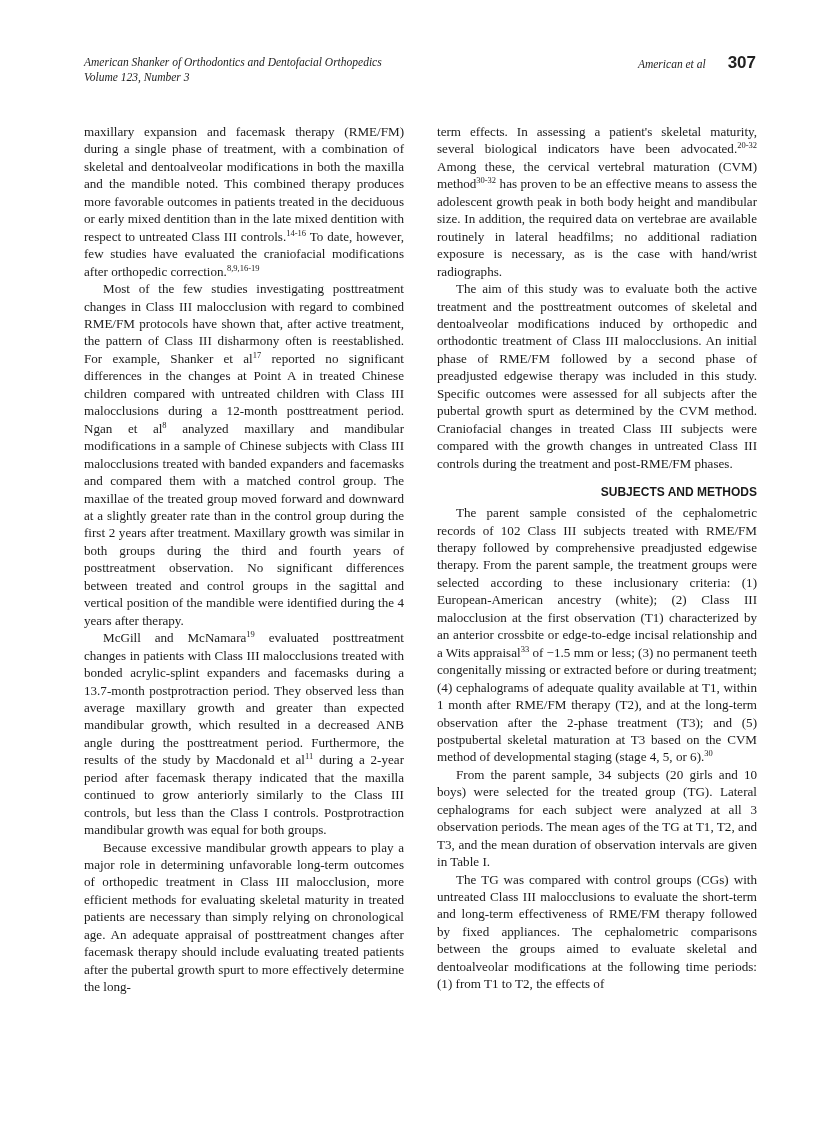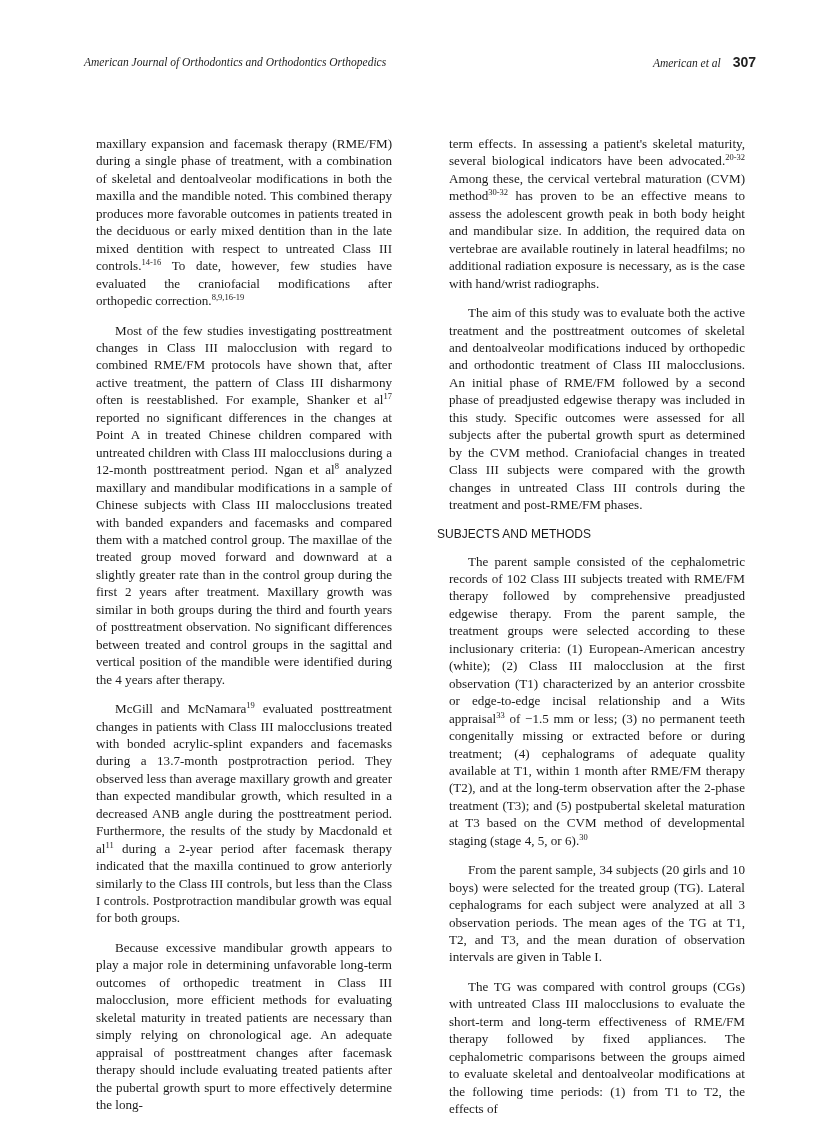--- a/index.html
+++ b/index.html
@@ -1,34 +1,35 @@
 <!DOCTYPE html>
 <html><head>
 <meta charset="utf-8">
 <style>
   html, body { margin: 0; padding: 0; background: #ffffff; }
   body { width: 838px; height: 1122px; position: relative; overflow: hidden; color: #1a1a1a; }
   .header { position: absolute; left: 84px; top: 55px; width: 672px; font-family: "Liberation Serif", serif; font-style: italic; font-size: 11.5px; line-height: 15px; color: #222; }
   .header-left { position: absolute; left: 0; top: 0; }
   .header-right { position: absolute; right: 0; top: 0; white-space: nowrap; }
-  .page-num { font-family: "Liberation Sans", sans-serif; font-style: normal; font-weight: bold; font-size: 14px; margin-left: 12px; }
+  .page-num { font-family: "Liberation Sans", sans-serif; font-style: normal; font-weight: bold; font-size: 17px; margin-left: 22px; }
   .col { position: absolute; top: 123px; width: 320px; font-family: "Liberation Serif", serif; font-size: 13.1px; line-height: 17.45px; text-align: justify; color: #1a1a1a; }
   .col-left { left: 84px; }
   .col-right { left: 437px; }
-  .col p { margin: 12px; }
+  .col p { margin: 0; }
   .col p.indent { text-indent: 19px; }
   sup { font-size: 8.5px; line-height: 0; vertical-align: 5px; }
-  h2.section-heading { font-family: "Liberation Sans", sans-serif; font-weight: normal; font-size: 12px; letter-spacing: 0; margin: 13px 0 5px 0; line-height: 14px; text-align: left; color: #1a1a1a; }
+  h2.section-heading { font-family: "Liberation Sans", sans-serif; font-weight: bold; font-size: 12px; letter-spacing: 0; margin: 13px 0 5px 0; line-height: 14px; text-align: right; color: #1a1a1a; }
 </style>
 </head>
 <body>
 
 <div class="header">
   <div class="header-left">
-    <div>American Journal of Orthodontics and Orthodontics Orthopedics</div>
+    <div>American Shanker of Orthodontics and Dentofacial Orthopedics</div>
+    <div>Volume 123, Number 3</div>
   </div>
   <div class="header-right">
     <span>American et al</span><span class="page-num">307</span>
   </div>
 </div>
 
 <div class="col col-left">
   <p><span>maxillary expansion and facemask therapy (RME/FM) during a single phase of treatment, with a combination of skeletal and dentoalveolar modifications in both the maxilla and the mandible noted. This combined therapy produces more favorable outcomes in patients treated in the deciduous or early mixed dentition than in the late mixed dentition with respect to untreated Class III controls.</span><sup>14-16</sup><span> To date, however, few studies have evaluated the craniofacial modifications after orthopedic correction.</span><sup>8,9,16-19</sup></p>
   <p class="indent"><span>Most of the few studies investigating posttreatment changes in Class III malocclusion with regard to combined RME/FM protocols have shown that, after active treatment, the pattern of Class III disharmony often is reestablished. For example, Shanker et al</span><sup>17</sup><span> reported no significant differences in the changes at Point A in treated Chinese children compared with untreated children with Class III malocclusions during a 12-month posttreatment period. Ngan et al</span><sup>8</sup><span> analyzed maxillary and mandibular modifications in a sample of Chinese subjects with Class III malocclusions treated with banded expanders and facemasks and compared them with a matched control group. The maxillae of the treated group moved forward and downward at a slightly greater rate than in the control group during the first 2 years after treatment. Maxillary growth was similar in both groups during the third and fourth years of posttreatment observation. No significant differences between treated and control groups in the sagittal and vertical position of the mandible were identified during the 4 years after therapy.</span></p>
   <p class="indent"><span>McGill and McNamara</span><sup>19</sup><span> evaluated posttreatment changes in patients with Class III malocclusions treated with bonded acrylic-splint expanders and facemasks during a 13.7-month postprotraction period. They observed less than average maxillary growth and greater than expected mandibular growth, which resulted in a decreased ANB angle during the posttreatment period. Furthermore, the results of the study by Macdonald et al</span><sup>11</sup><span> during a 2-year period after facemask therapy indicated that the maxilla continued to grow anteriorly similarly to the Class III controls, but less than the Class I controls. Postprotraction mandibular growth was equal for both groups.</span></p>

